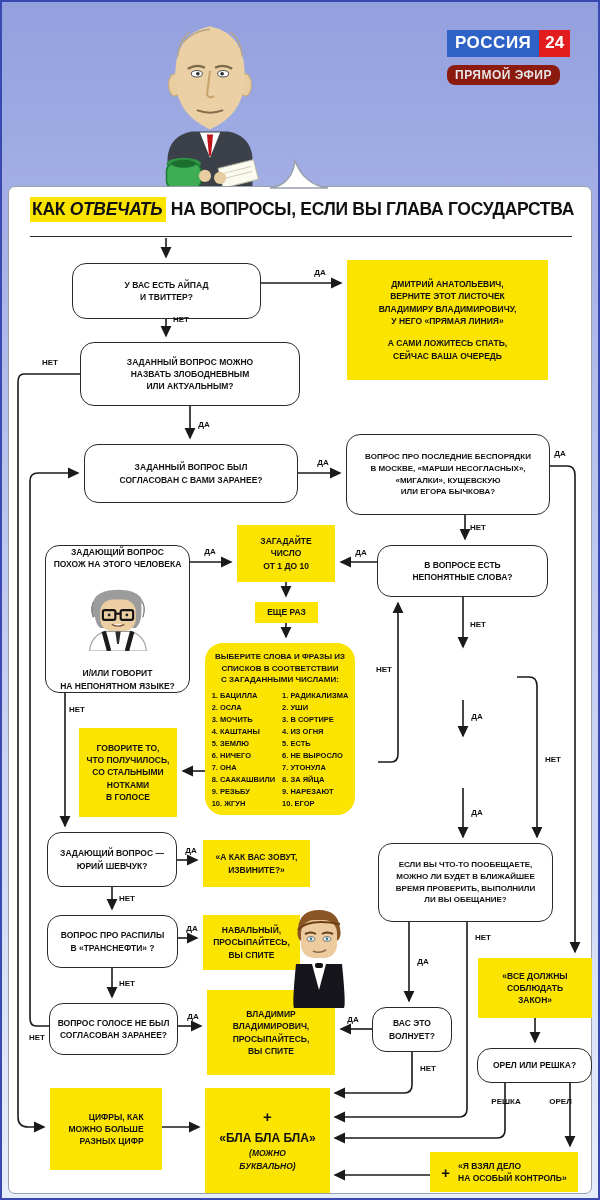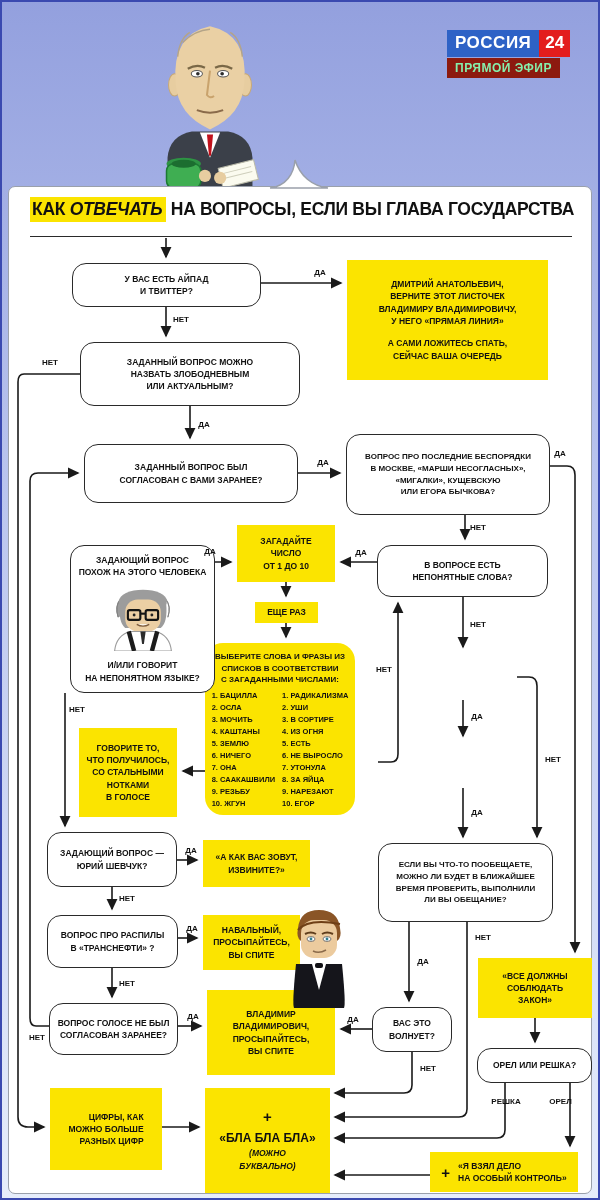--- a/index.html
+++ b/index.html
@@ -7,21 +7,21 @@
        background:linear-gradient(180deg,var(--header_top,#93A0DE) 0%, #b9c4ee 40%, var(--header_bottom,#E6EDFB) 100%);}
   .frame{position:absolute;inset:0;border:2px solid #3a49b0;pointer-events:none;z-index:50;}
   
   .panel{position:absolute;left:8px;top:186px;width:584px;height:1008px;background:#fff;border:1.5px solid #9aa0ab;border-radius:7px;z-index:0;box-sizing:border-box;}
   .tail{position:absolute;left:264px;top:158px;z-index:2;}
   
   .logo{position:absolute;left:447px;top:30px;z-index:2;font-weight:bold;}
   .logo-row{display:flex;}
   .logo-ru{background:var(--logo_blue,#2E62C6);color:#fff;font-size:17px;padding:3px 8px 4px 8px;letter-spacing:.5px;}
   .logo-24{background:var(--logo_red,#E31D1D);color:#fff;font-size:17px;padding:3px 6px 4px 6px;}
-  .logo-live{background:var(--logo_darkred,#8C1A0F);color:#86efac;font-size:12px;padding:3px 8px;margin-top:1px;display:inline-block;letter-spacing:.5px;}
+  .logo-live{background:var(--logo_darkred,#8C1A0F);color:#e5e5e5;font-size:12px;padding:3px 8px;margin-top:8px;display:inline-block;letter-spacing:.5px;border-radius:8px;}
   .putin{position:absolute;left:148px;top:4px;width:124px;height:182px;z-index:1;}
   
   .title{position:absolute;left:30px;top:199px;width:545px;font-size:17.5px;font-weight:bold;color:#111;z-index:3;white-space:nowrap;letter-spacing:-0.3px;}
   .title .hl{background:var(--yellow,#FBE400);padding:2px 4px 3px 2px;}
   .title .it{font-style:italic;}
   .trule{position:absolute;left:30px;top:236px;width:542px;height:0;border-top:1.6px solid #2a2a2a;z-index:3;}
   
   .qbox,.ybox{position:absolute;display:flex;flex-direction:column;align-items:center;justify-content:center;text-align:center;
       font-weight:bold;color:#111;font-size:8.5px;line-height:1.45;white-space:pre-line;box-sizing:border-box;z-index:4;padding:3px;}
   .qbox{background:#fff;border:1.6px solid #2a2a2a;border-radius:14px;}
@@ -123,21 +123,21 @@
     <path d="M372,1029 H341"></path>
     <path d="M412,1052 V1085 Q412,1093 404,1093 H335"></path>
     <path d="M535,1018 V1042"></path>
     <path d="M505,1083 V1130 Q505,1138 497,1138 H335"></path>
     <path d="M570,1083 V1146"></path>
     <path d="M162,1127 H199"></path>
     <path d="M430,1175 H335"></path>
   </g>
 </svg>
 
-<div class="qbox" style="left:72px;top:263px;width:189px;height:44px;"><span>У ВАС ЕСТЬ АЙПАД
+<div class="qbox" style="left:72px;top:263px;width:189px;height:56px;"><span>У ВАС ЕСТЬ АЙПАД
 И ТВИТТЕР?</span></div>
 
 <div class="ybox" style="left:347px;top:260px;width:201px;height:120px;text-align:center;">
   <span>ДМИТРИЙ АНАТОЛЬЕВИЧ,
 ВЕРНИТЕ ЭТОТ ЛИСТОЧЕК
 ВЛАДИМИРУ ВЛАДИМИРОВИЧУ,
 У НЕГО «ПРЯМАЯ ЛИНИЯ»</span><span style="height:10px"></span><span>А САМИ ЛОЖИТЕСЬ СПАТЬ,
 СЕЙЧАС ВАША ОЧЕРЕДЬ</span>
 </div>
 
@@ -183,21 +183,21 @@
 4. ИЗ ОГНЯ
 5. ЕСТЬ
 6. НЕ ВЫРОСЛО
 7. УТОНУЛА
 8. ЗА ЯЙЦА
 9. НАРЕЗАЮТ
 10. ЕГОР</div>
   </div>
 </div>
 
-<div class="qbox" style="left:45px;top:545px;width:145px;height:148px;justify-content:space-between;padding:8px 3px;margin-left:25px;">
+<div class="qbox" style="left:45px;top:545px;width:145px;height:148px;justify-content:space-between;padding:0 3px;">
   <span>ЗАДАЮЩИЙ ВОПРОС
 ПОХОЖ НА ЭТОГО ЧЕЛОВЕКА</span>
   <svg class="kingsvg" width="72" height="64" viewBox="0 0 80 72">
     <path d="M12,34 Q4,8 40,4 Q76,8 68,34 Q72,22 66,14 M12,34 Q8,22 14,14" fill="#9c9c9c" stroke="#7e7e7e" stroke-width="1"></path>
     <ellipse cx="40" cy="16" rx="27" ry="13" fill="#9c9c9c"></ellipse>
     <path d="M14,18 Q12,40 20,46 L60,46 Q68,40 66,18" fill="#9c9c9c"></path>
     <rect x="20" y="14" width="40" height="36" rx="14" fill="#eccfa4"></rect>
     <rect x="23" y="26" width="14" height="11" rx="2" fill="none" stroke="#141414" stroke-width="2.4"></rect>
     <rect x="43" y="26" width="14" height="11" rx="2" fill="none" stroke="#141414" stroke-width="2.4"></rect>
     <line x1="37" y1="30" x2="43" y2="30" stroke="#141414" stroke-width="2.4"></line>

